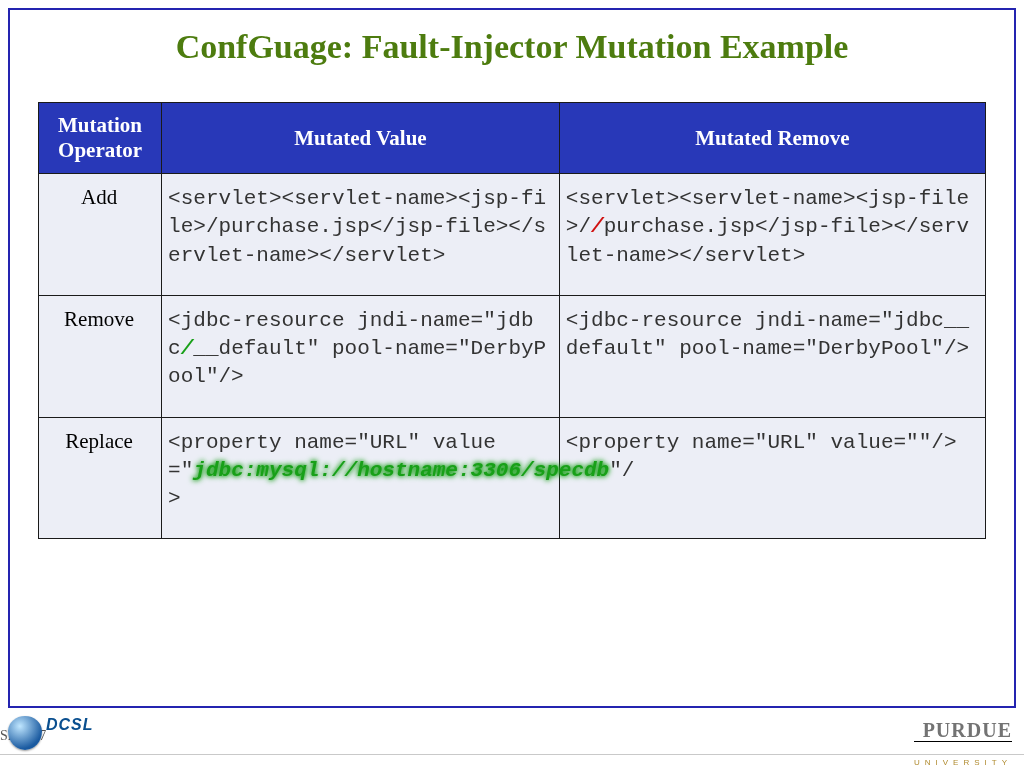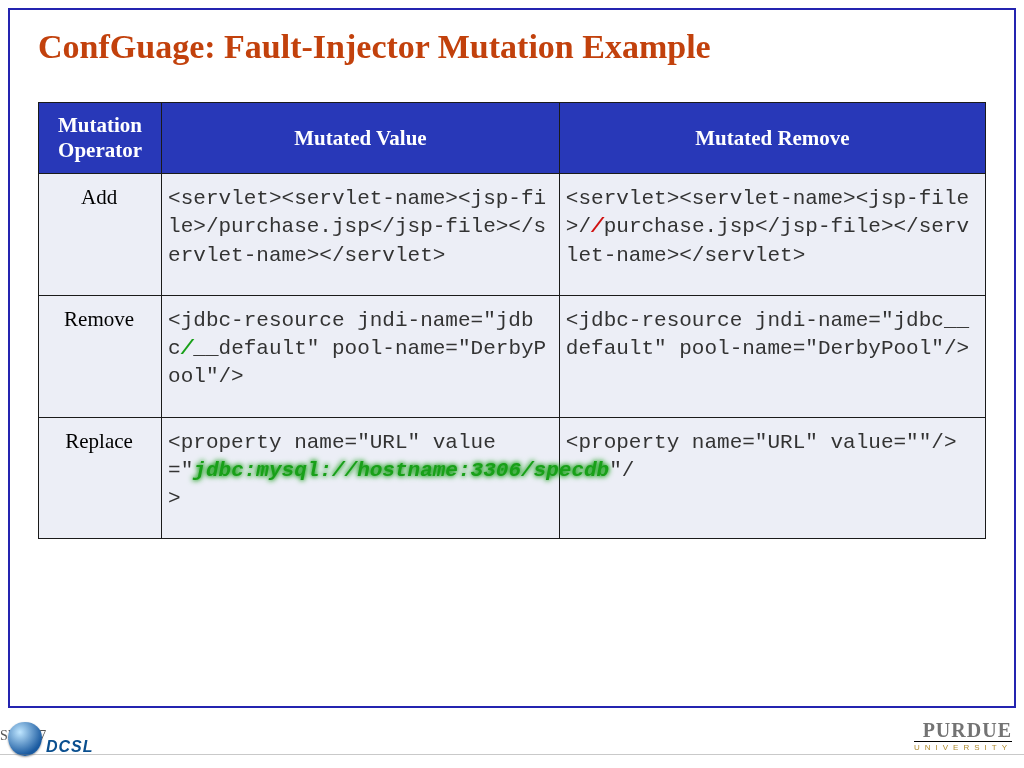--- a/index.html
+++ b/index.html
@@ -14,24 +14,24 @@
     box-sizing: border-box;
     width: 1008px;
     height: 700px;
     margin: 8px;
     border: 2px solid #2424b0;
     background: #fff;
     position: relative;
     padding: 14px 28px 0 28px;
   }
   .title {
-    color: #c2410c;
+    color: #4d7c0f;
     font-size: 34px;
     font-weight: bold;
-    text-align: left;
+    text-align: center;
     margin: 4px 0 22px 0;
   }
   table.mutation {
     border-collapse: collapse;
     width: 100%;
     table-layout: fixed;
     margin-top: 36px;
   }
   table.mutation th {
     background: #2838b8;
@@ -102,21 +102,21 @@
     color: #555;
     top: 14px;
   }
   .logo-left {
     position: absolute;
     left: 8px;
     top: 2px;
     width: 90px;
     height: 40px;
     display: flex;
-    align-items: flex-end;
+    align-items: flex-start;
     gap: 4px;
   }
   .logo-left .shield {
     width: 34px;
     height: 34px;
     border-radius: 50% 50% 50% 50% / 45% 45% 55% 55%;
     background: radial-gradient(circle at 35% 30%, #bfe6ff, #1a5aa0 70%);
     box-shadow: 0 1px 2px rgba(0,0,0,.4);
   }
   .logo-left .dcsl {
@@ -140,21 +140,21 @@
     font-size: 20px;
     color: #737373;
     letter-spacing: 1px;
   }
   .logo-right .univ {
     font-family: Arial, sans-serif;
     font-size: 8px;
     letter-spacing: 5px;
     color: #b08b2f;
     border-top: 1px solid #000;
-    padding-top: 2px;
+    padding-top: 17px;
     margin-top: 1px;
   }
 </style>
 </head>
 <body>
 
 <div class="slide-frame">
   <div class="title">ConfGuage: Fault-Injector Mutation Example</div>
 
   <table class="mutation">

